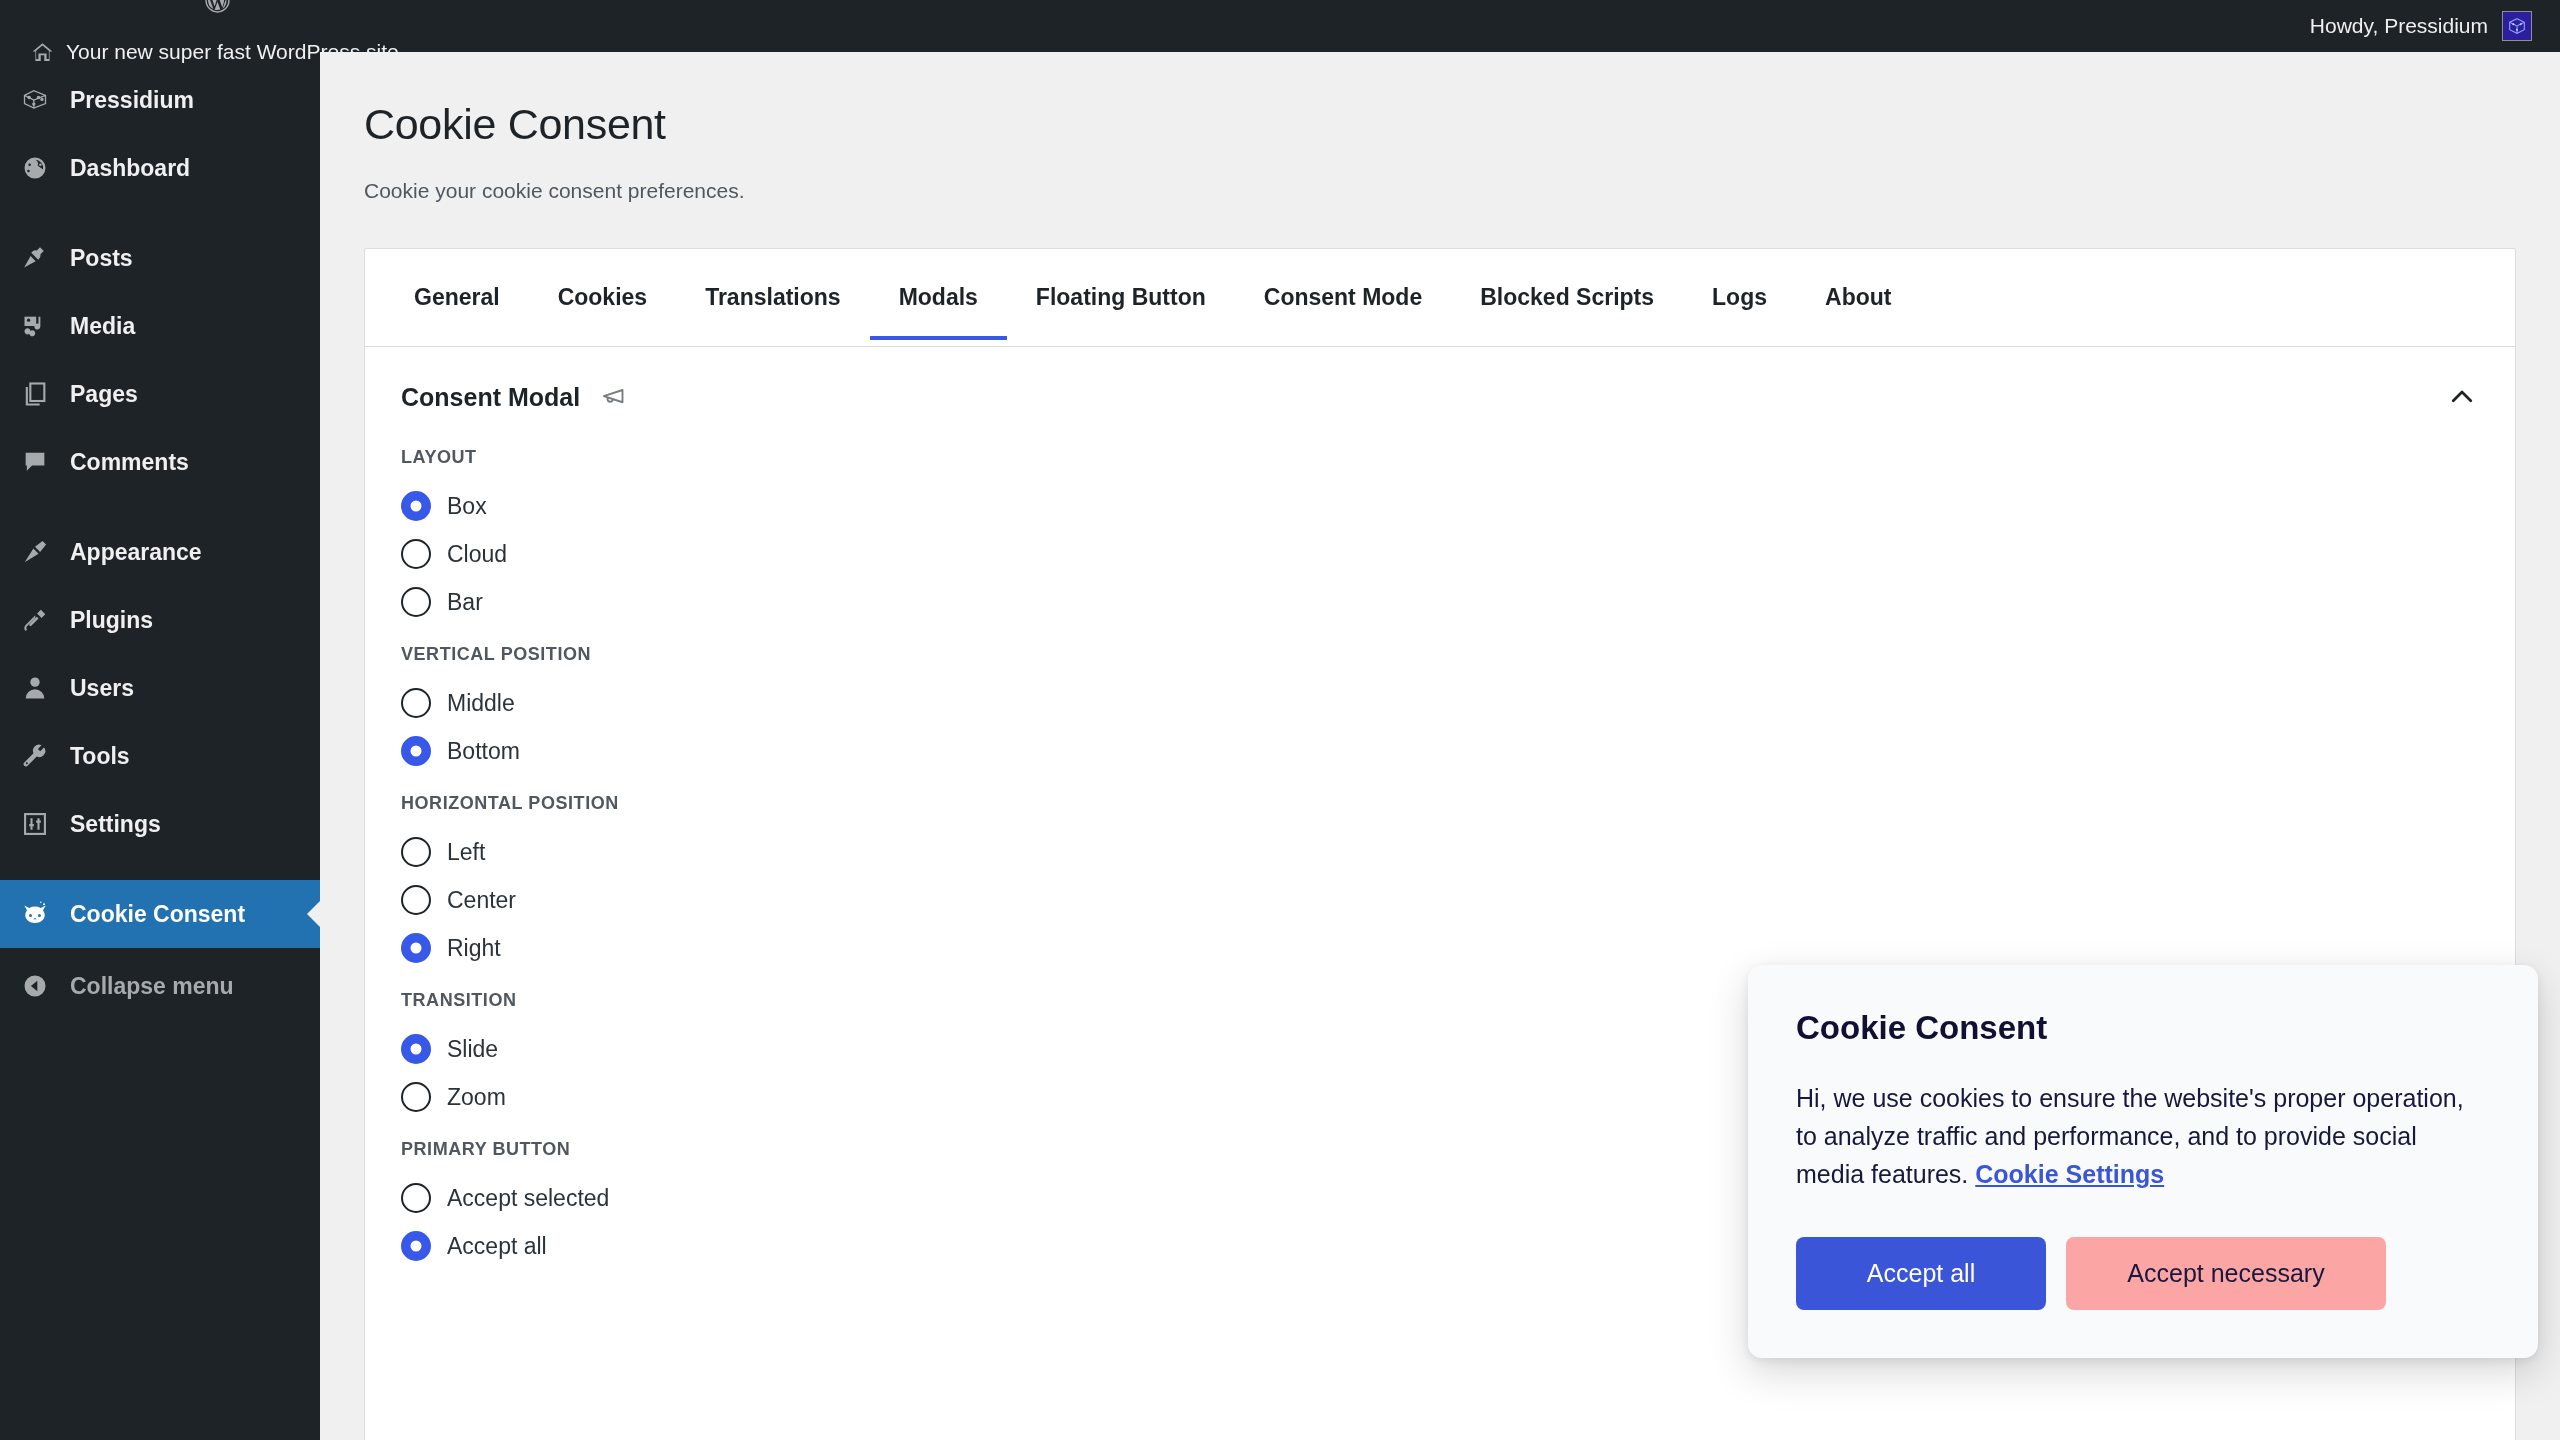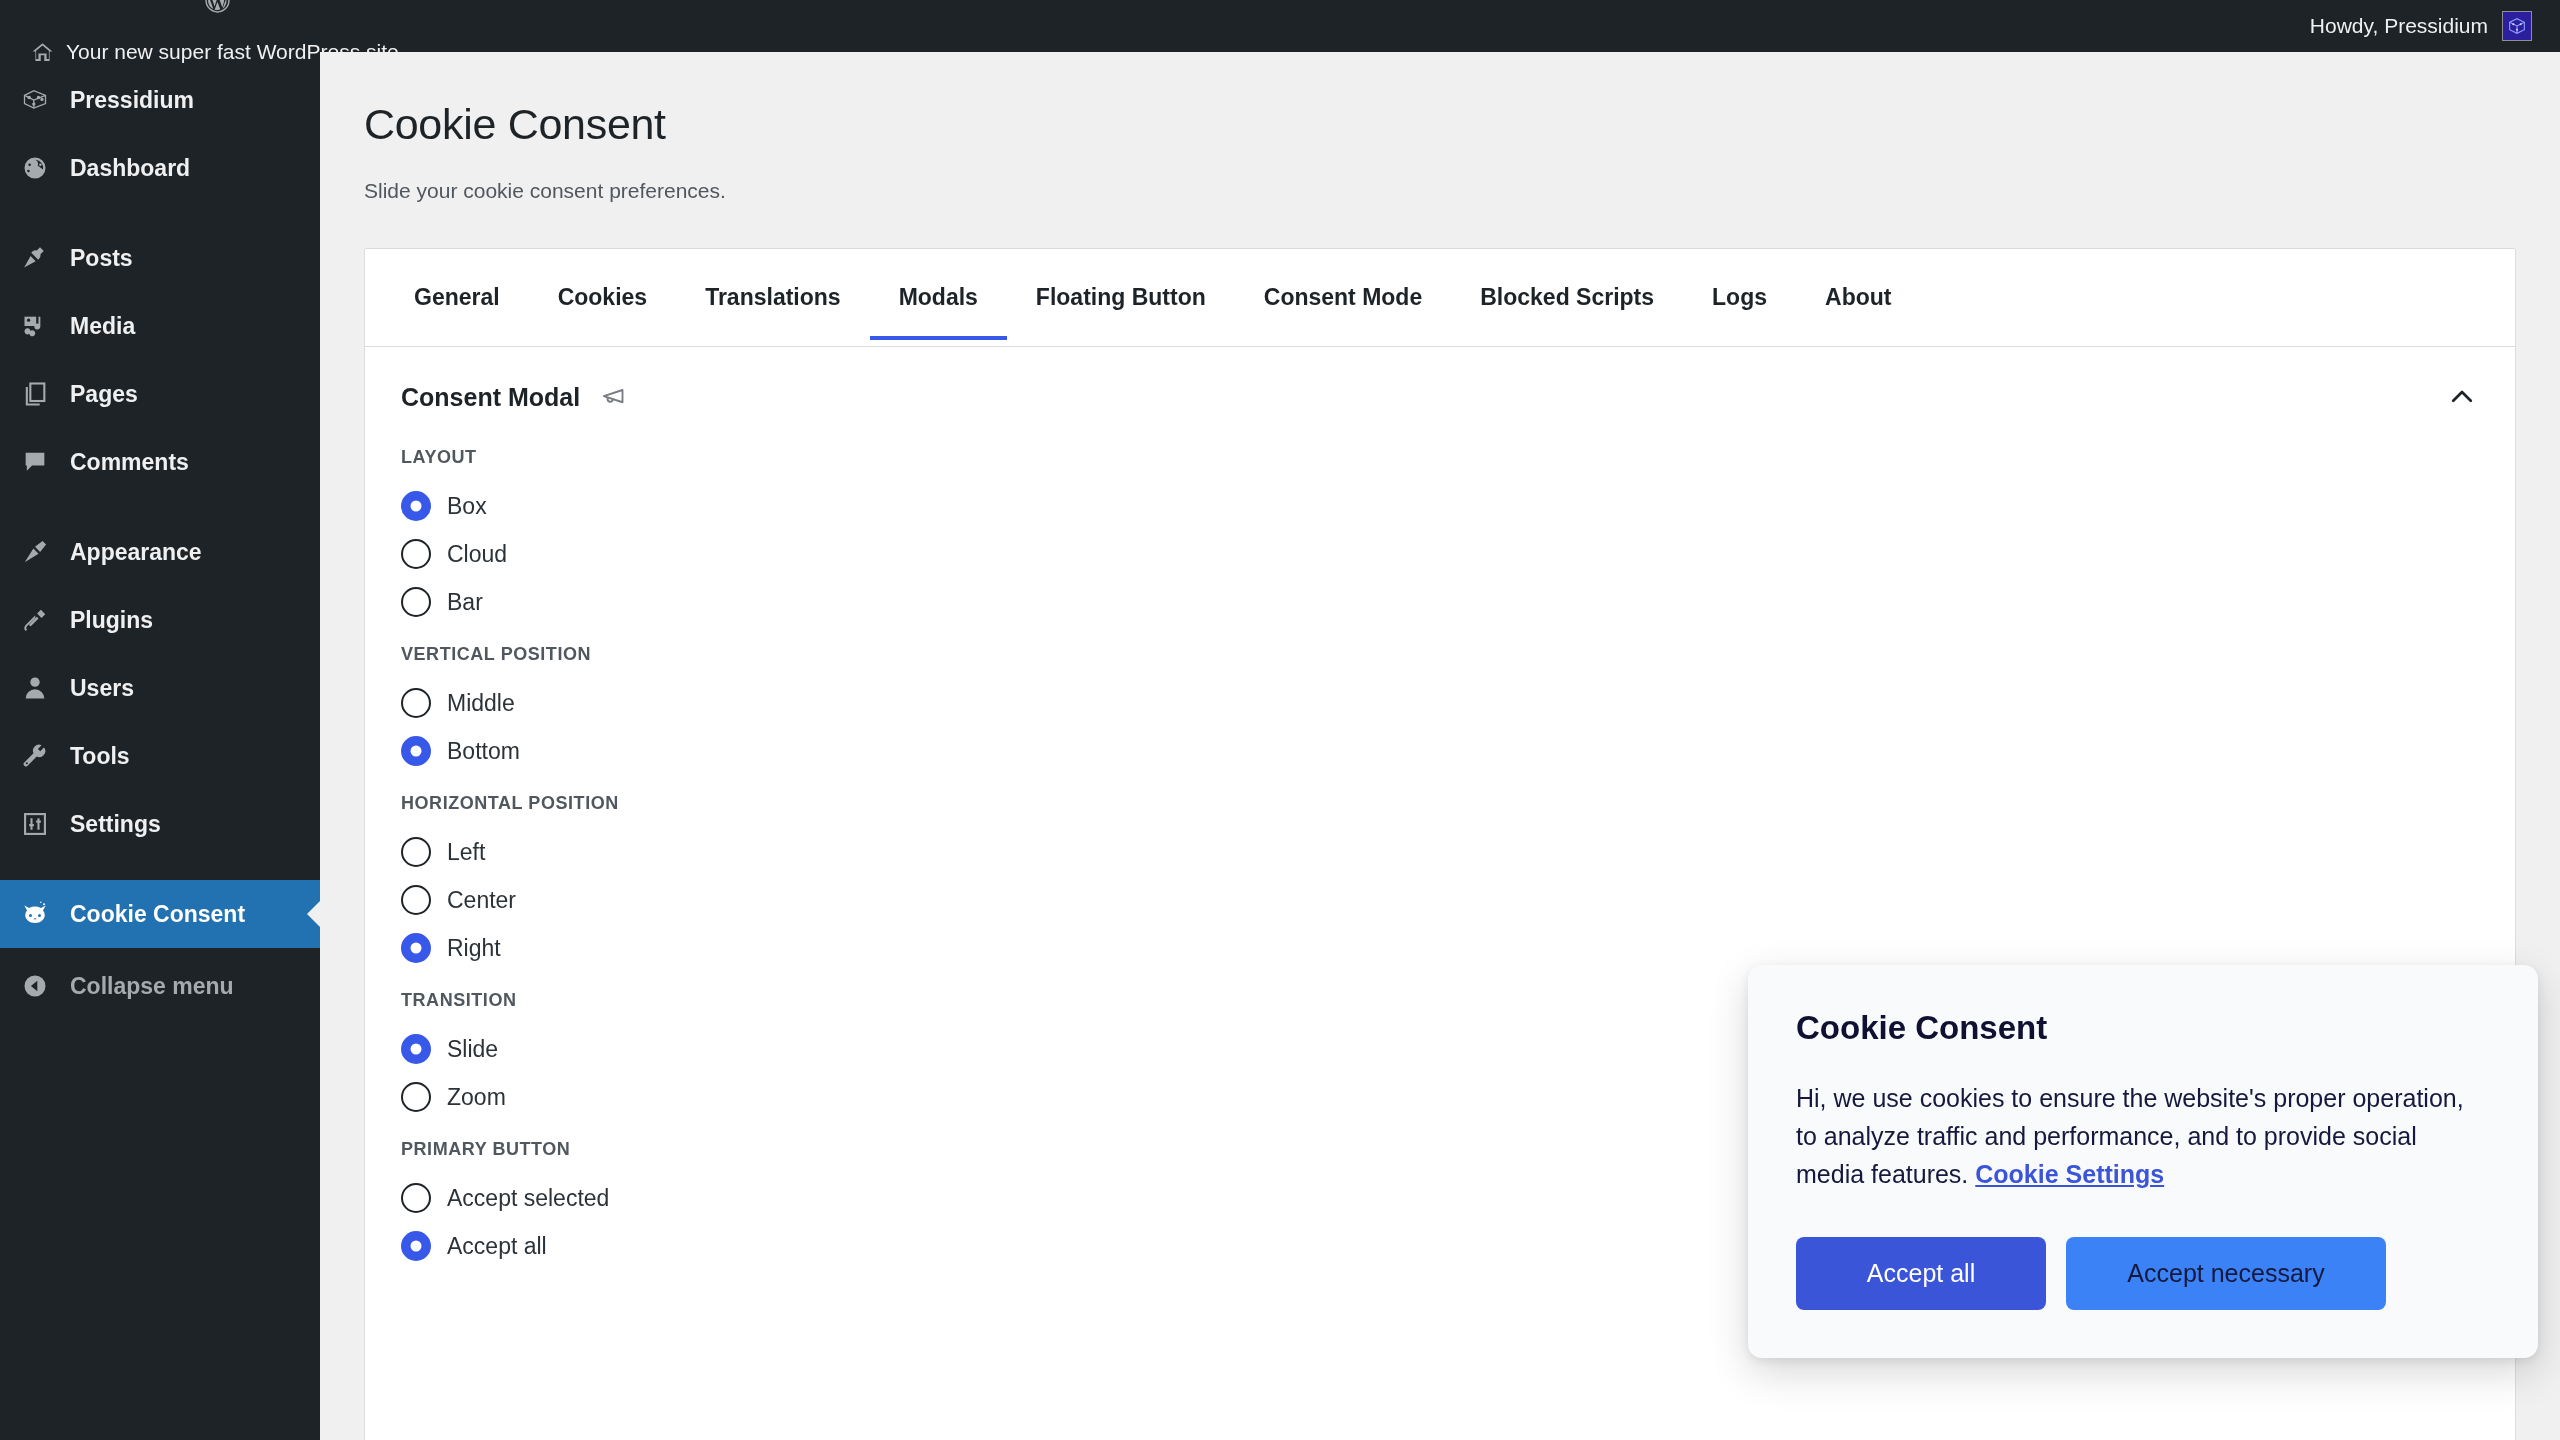--- a/index.html
+++ b/index.html
@@ -203,21 +203,21 @@
   .cp-btn {
     border: none; border-radius: 8px;
     font-family: "Liberation Sans", sans-serif;
     font-size: 25px;
     padding: 22px 10px;
     cursor: pointer;
     min-width: 250px;
     text-align: center;
   }
   .cp-btn.primary { background: #3b55d9; color: #fff; flex: 0 0 250px; }
-  .cp-btn.secondary { background: #3b82f6; color: #16183d; flex: 0 0 320px; }
+  .cp-btn.secondary { background: #fca5a5; color: #16183d; flex: 0 0 320px; }
 </style>
 </head>
 <body>
 
 <div id="adminbar">
   <div class="ab-left">
     <a class="ab-item">
       <span class="wp-logo">
         <svg width="27" height="27" viewBox="0 0 24 24" fill="#a7aaad">
           <path d="M12 1.2A10.8 10.8 0 1 0 22.8 12 10.81 10.81 0 0 0 12 1.2zm0 1.3A9.5 9.5 0 1 1 2.5 12 9.51 9.51 0 0 1 12 2.5zM3.6 12a8.4 8.4 0 0 0 4.73 7.56L4.32 8.6A8.36 8.36 0 0 0 3.6 12zm8.4 8.4a8.4 8.4 0 0 0 2.52-.39l-2.56-7-2.5 7.26a8.4 8.4 0 0 0 2.54.13zm1.16-12.33c.5-.03.96-.08.96-.08.45-.5.4-.72-.06-.69 0 0-1.36.1-2.23.1-.82 0-2.2-.1-2.2-.1-.46-.03-.51.2-.6.69 0 0 .43.05.89.08l1.32 3.62-1.86 5.57-3.1-9.19c.5-.03.96-.08.96-.08.45-.5.4-.72-.06-.69 0 0-1.36.1-2.23.1-.16 0-.35 0-.55-.01A8.39 8.39 0 0 1 12 3.6a8.36 8.36 0 0 1 5.9 2.4h-.1a1.6 1.6 0 0 0-1.56 1.65c0 .74.43 1.37.88 2.11.34.6.74 1.38.74 2.5 0 .77-.3 1.67-.69 2.92l-.9 3.02-3.27-9.13zm6.2 1.38a8.38 8.38 0 0 1-2.9 9.93l2.65-7.66a8.1 8.1 0 0 0 .56-2.73 5.8 5.8 0 0 0-.05-.79 5.5 5.5 0 0 1-.26 1.25z"></path>
@@ -381,21 +381,21 @@
       </svg>
     </span>
     <span class="mi-label">Collapse menu</span>
   </a>
 </nav>
 
 <main id="content">
 
   <div class="page-head">
     <h1 class="page-title">Cookie Consent</h1>
-    <p class="page-sub">Slide your cookie consent preferences.</p>
+    <p class="page-sub">Cookie your cookie consent preferences.</p>
   </div>
 
   <section class="card">
 
     <div class="tabs">
       <div class="tab">General</div>
       <div class="tab">Cookies</div>
       <div class="tab">Translations</div>
       <div class="tab active">Modals</div>
       <div class="tab">Floating Button</div>

